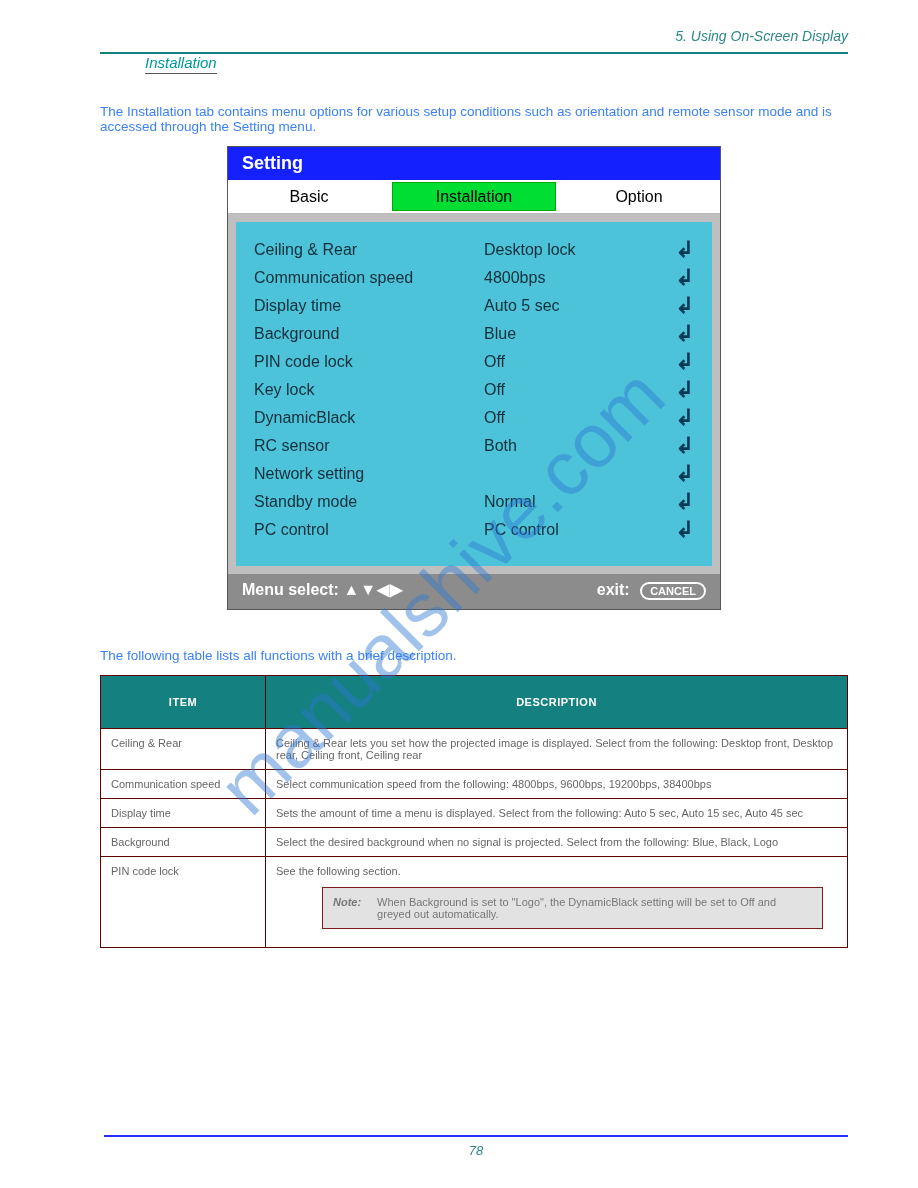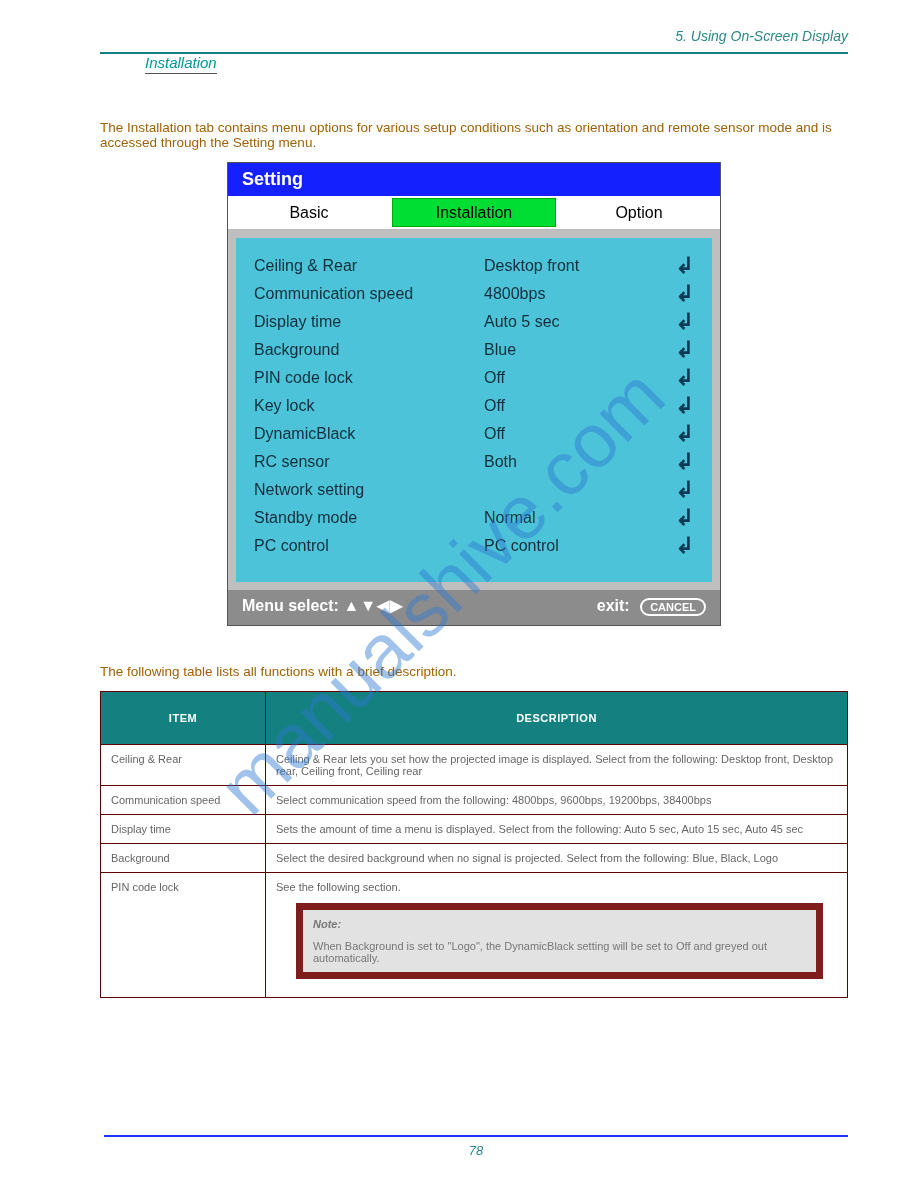--- a/index.html
+++ b/index.html
@@ -24,21 +24,21 @@
   }
   .section-title {
     font-style: italic;
     font-size: 15px;
     color: #009999;
     border-bottom: 1px solid #555;
     padding-bottom: 2px;
     display: inline-block;
     margin: 0 0 30px 45px;
   }
-  .instr { margin: 16px 0 12px 0; color:#a16207; font-size:13.5px; }
+  .instr { margin: 0 0 12px 0; color:#3b82f6; font-size:13.5px; }
 
   
   .panel-wrap { display:flex; justify-content:center; margin-bottom:38px; }
   .panel {
     width: 494px;
     background: #bfbfbf;
     border: 1px solid #555;
     font-family: "Trebuchet MS","Arial",sans-serif;
   }
   .panel-title {
@@ -133,29 +133,28 @@
   }
   table.desc td {
     border:1px solid #5c0000;
     padding:8px 10px;
     font-size:11px;
     color:#666;
     vertical-align:top;
   }
   table.desc td.l { width:165px; }
   .note-box {
-    margin:10px 14px 10px 20px;
-    border:7px solid #7f1d1d;
+    margin:10px 14px 10px 46px;
+    border:1px solid #7f1d1d;
     background:#e2e2e2;
     padding:8px 10px;
     color:#777;
     font-size:11px;
     display:flex;
     gap:10px;
-    flex-direction:column;
   }
   .note-box em { font-style:italic; font-weight:700; margin-right:6px; }
   .page-footer {
     position:absolute;
     left:104px; right:70px;
     bottom:30px;
     border-top:2px solid #2030ff;
     color:#2d8787;
     font-size:13px;
     font-style:italic;
@@ -180,21 +179,21 @@
   <div class="panel">
     <div class="panel-title">Setting</div>
     <div class="tabs">
       <div class="tab">Basic</div>
       <div class="tab active">Installation</div>
       <div class="tab">Option</div>
     </div>
     <div class="body">
       <div class="row">
           <span class="lab">Ceiling &amp; Rear</span>
-          <span class="val">Desktop front</span>
+          <span class="val">Desktop lock</span>
           <span class="ret">↲</span>
         </div>
       <div class="row">
           <span class="lab">Communication speed</span>
           <span class="val">4800bps</span>
           <span class="ret">↲</span>
         </div>
       <div class="row">
           <span class="lab">Display time</span>
           <span class="val">Auto 5 sec</span>

